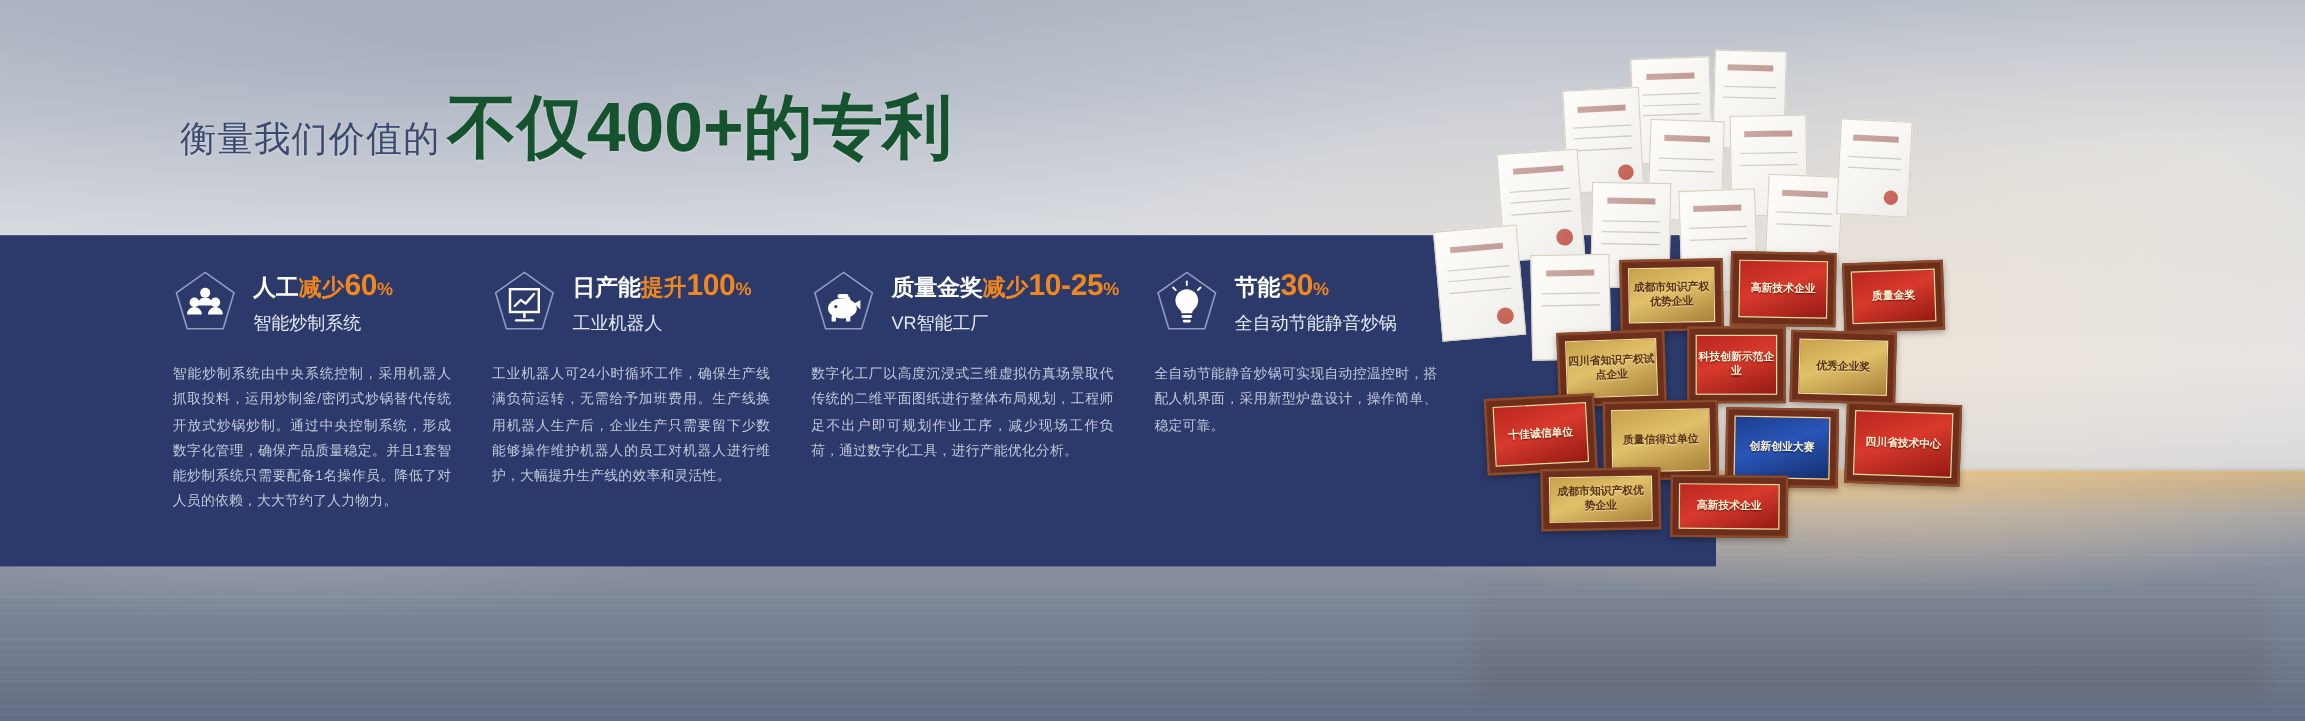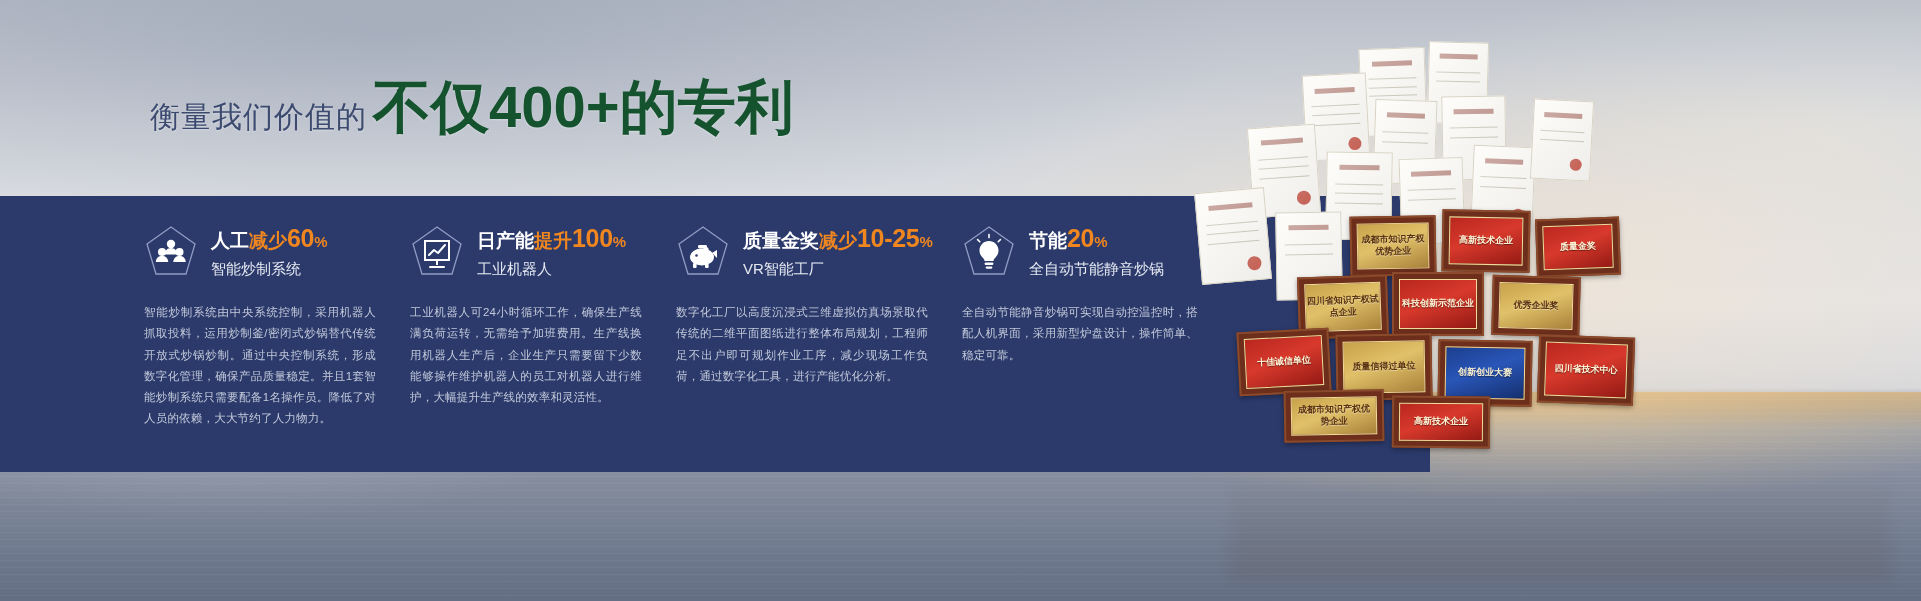--- a/index.html
+++ b/index.html
@@ -252,21 +252,21 @@
               </g>
               <g stroke="#ffffff" stroke-width="1.6" stroke-linecap="round">
                 <line x1="27" y1="10.5" x2="27" y2="13.6"></line>
                 <line x1="15.6" y1="15.6" x2="17.8" y2="17.8"></line>
                 <line x1="38.4" y1="15.6" x2="36.2" y2="17.8"></line>
               </g>
             </svg>
           </div>
           <div class="ctext">
             <div class="ctitle">
-              <span class="t-w">节能</span><span class="t-o"></span><span class="t-num">20</span><span class="t-pct">%</span>
+              <span class="t-w">节能</span><span class="t-o"></span><span class="t-num">30</span><span class="t-pct">%</span>
             </div>
             <div class="csub">全自动节能静音炒锅</div>
           </div>
         </div>
         <div class="cbody">全自动节能静音炒锅可实现自动控温控时，搭配人机界面，采用新型炉盘设计，操作简单、稳定可靠。</div>
       </div>
 
     </div>
   </div>
 
@@ -359,21 +359,21 @@
         <div class="ptxt">高新技术企业</div>
       </div>
     <div class="plaque red" style="left:356px;top:178px;width:84px;height:58px;transform:rotate(-2deg)">
         <div class="inner"></div>
         <div class="ptxt">质量金奖</div>
       </div>
     <div class="plaque gold" style="left:118px;top:236px;width:90px;height:62px;transform:rotate(-2deg)">
         <div class="inner"></div>
         <div class="ptxt">四川省知识产权试点企业</div>
       </div>
-    <div class="plaque red" style="left:212px;top:232px;width:92px;height:64px;transform:rotate(0deg)">
+    <div class="plaque red" style="left:226px;top:232px;width:82px;height:64px;transform:rotate(0deg)">
         <div class="inner"></div>
         <div class="ptxt">科技创新示范企业</div>
       </div>
     <div class="plaque gold" style="left:312px;top:236px;width:88px;height:60px;transform:rotate(1.5deg)">
         <div class="inner"></div>
         <div class="ptxt">优秀企业奖</div>
       </div>
     <div class="plaque red" style="left:58px;top:290px;width:92px;height:64px;transform:rotate(-3deg)">
         <div class="inner"></div>
         <div class="ptxt">十佳诚信单位</div>

